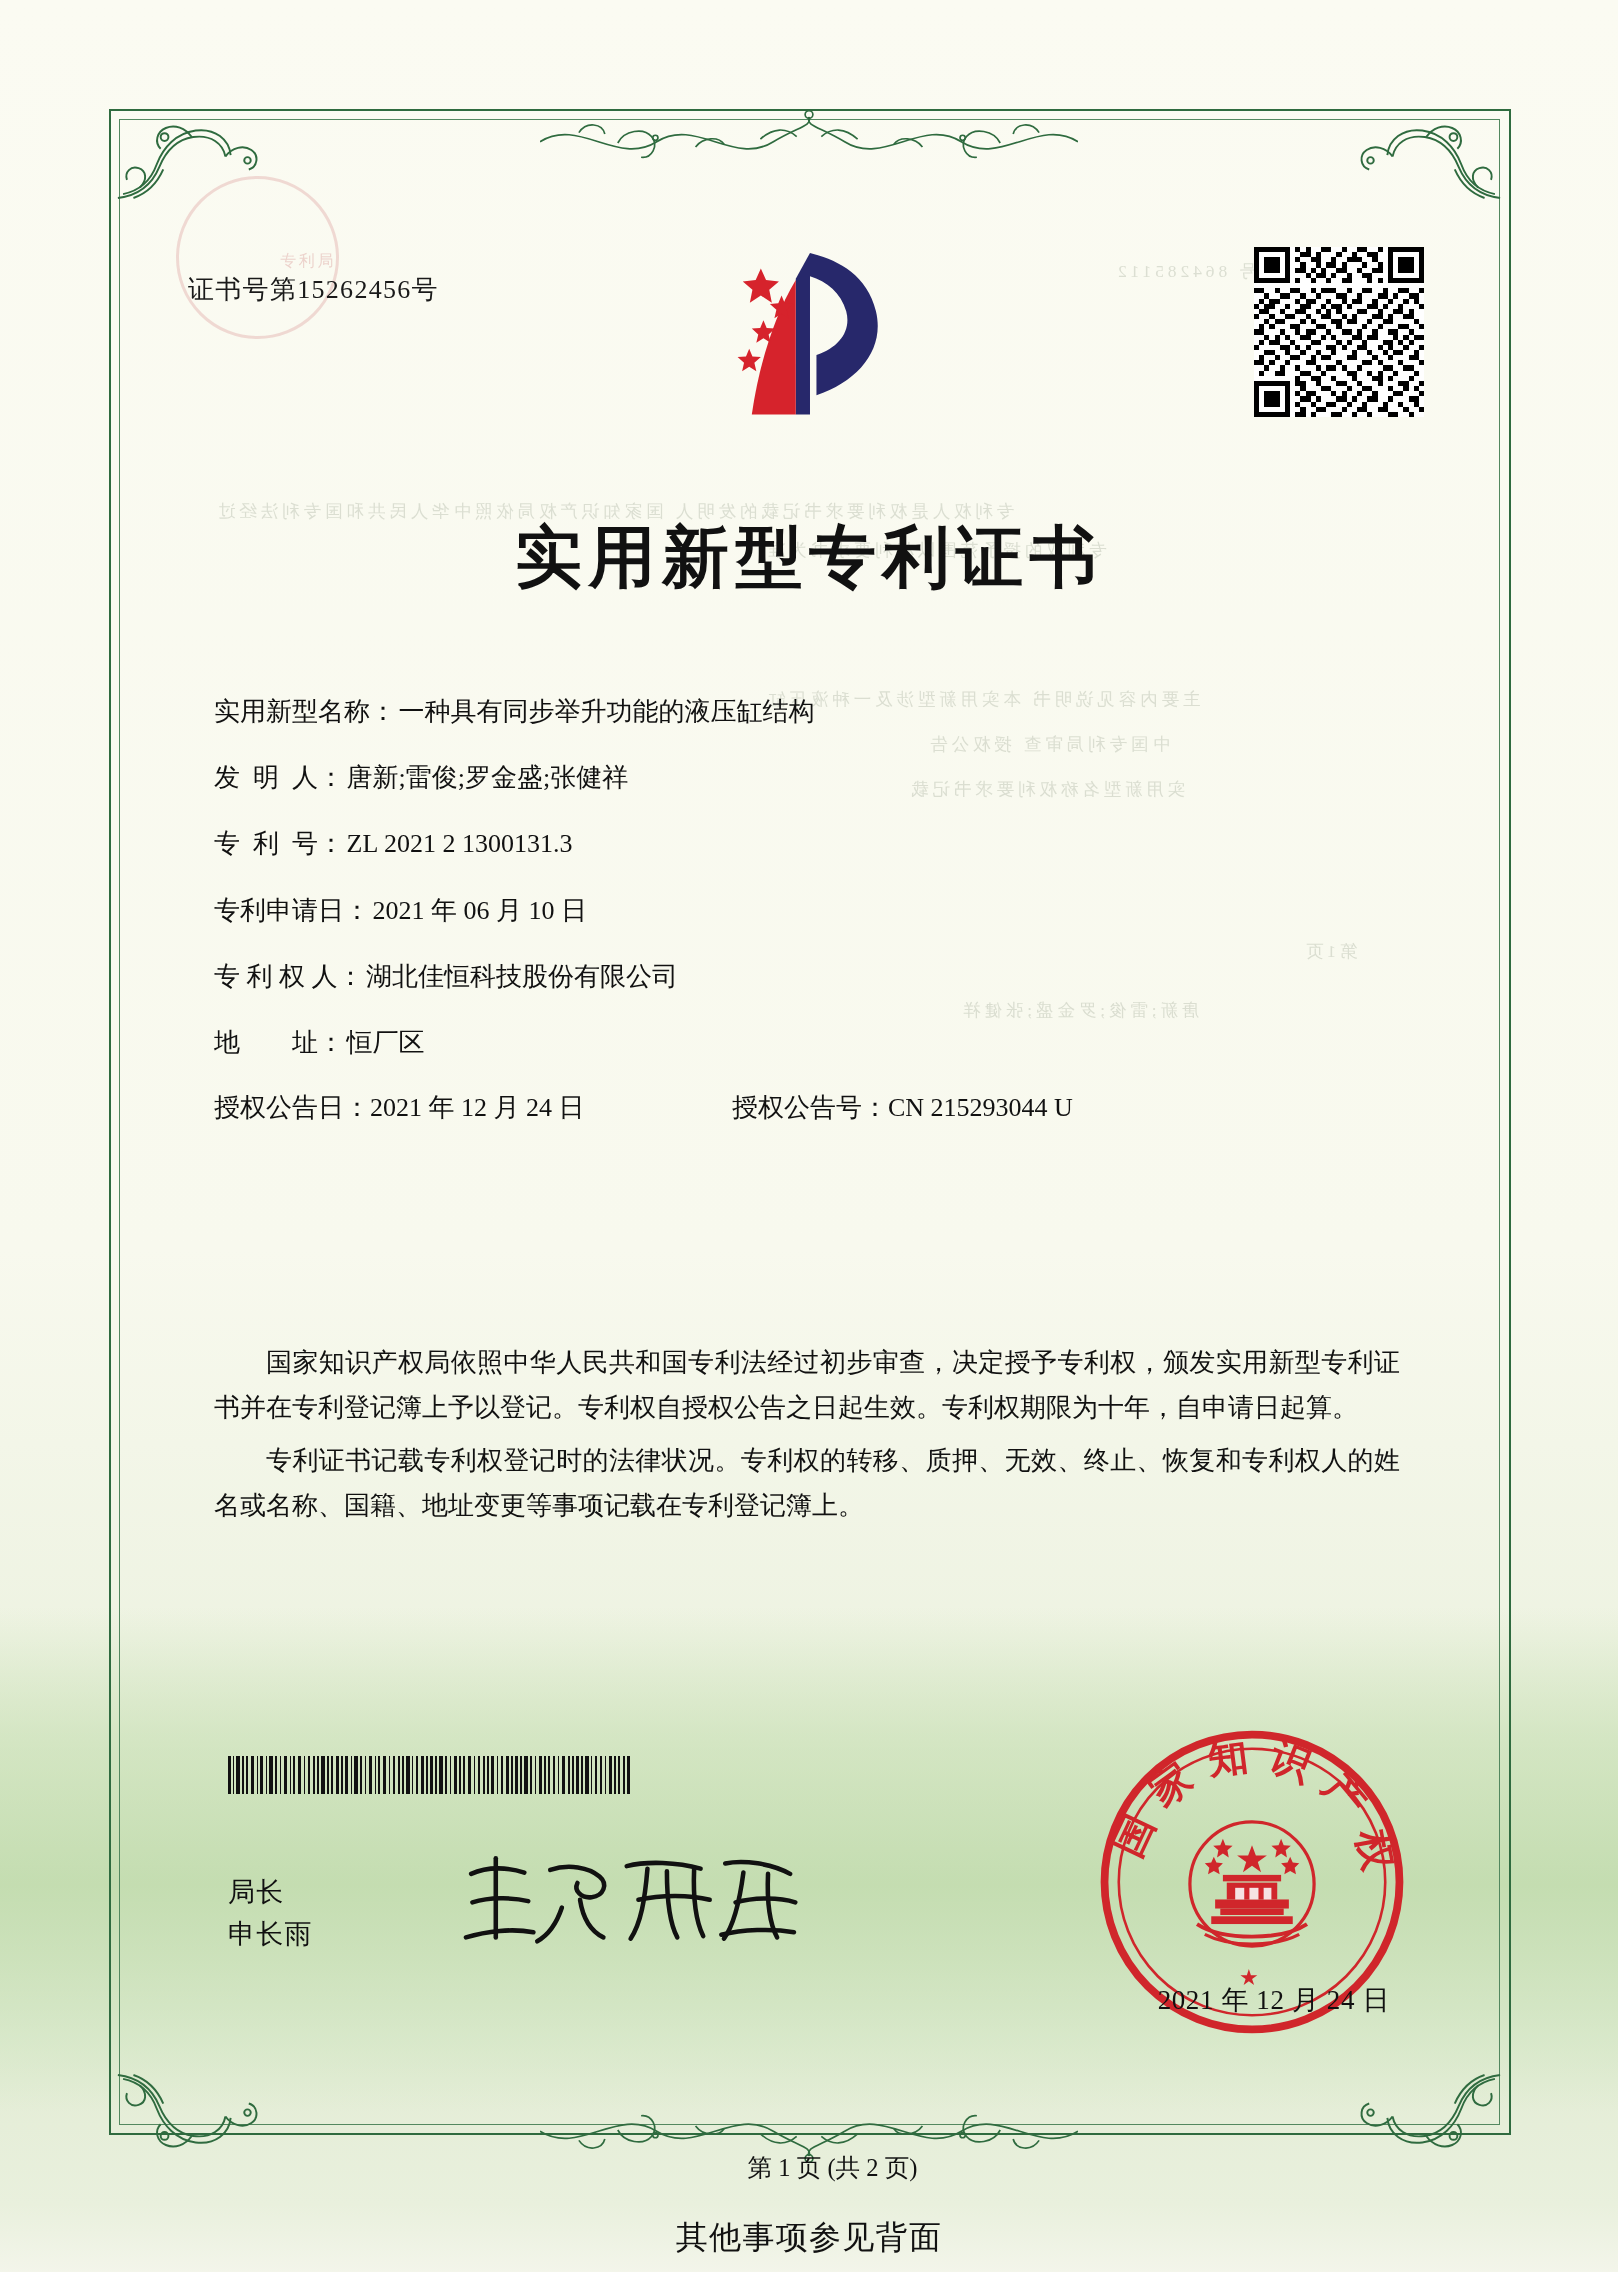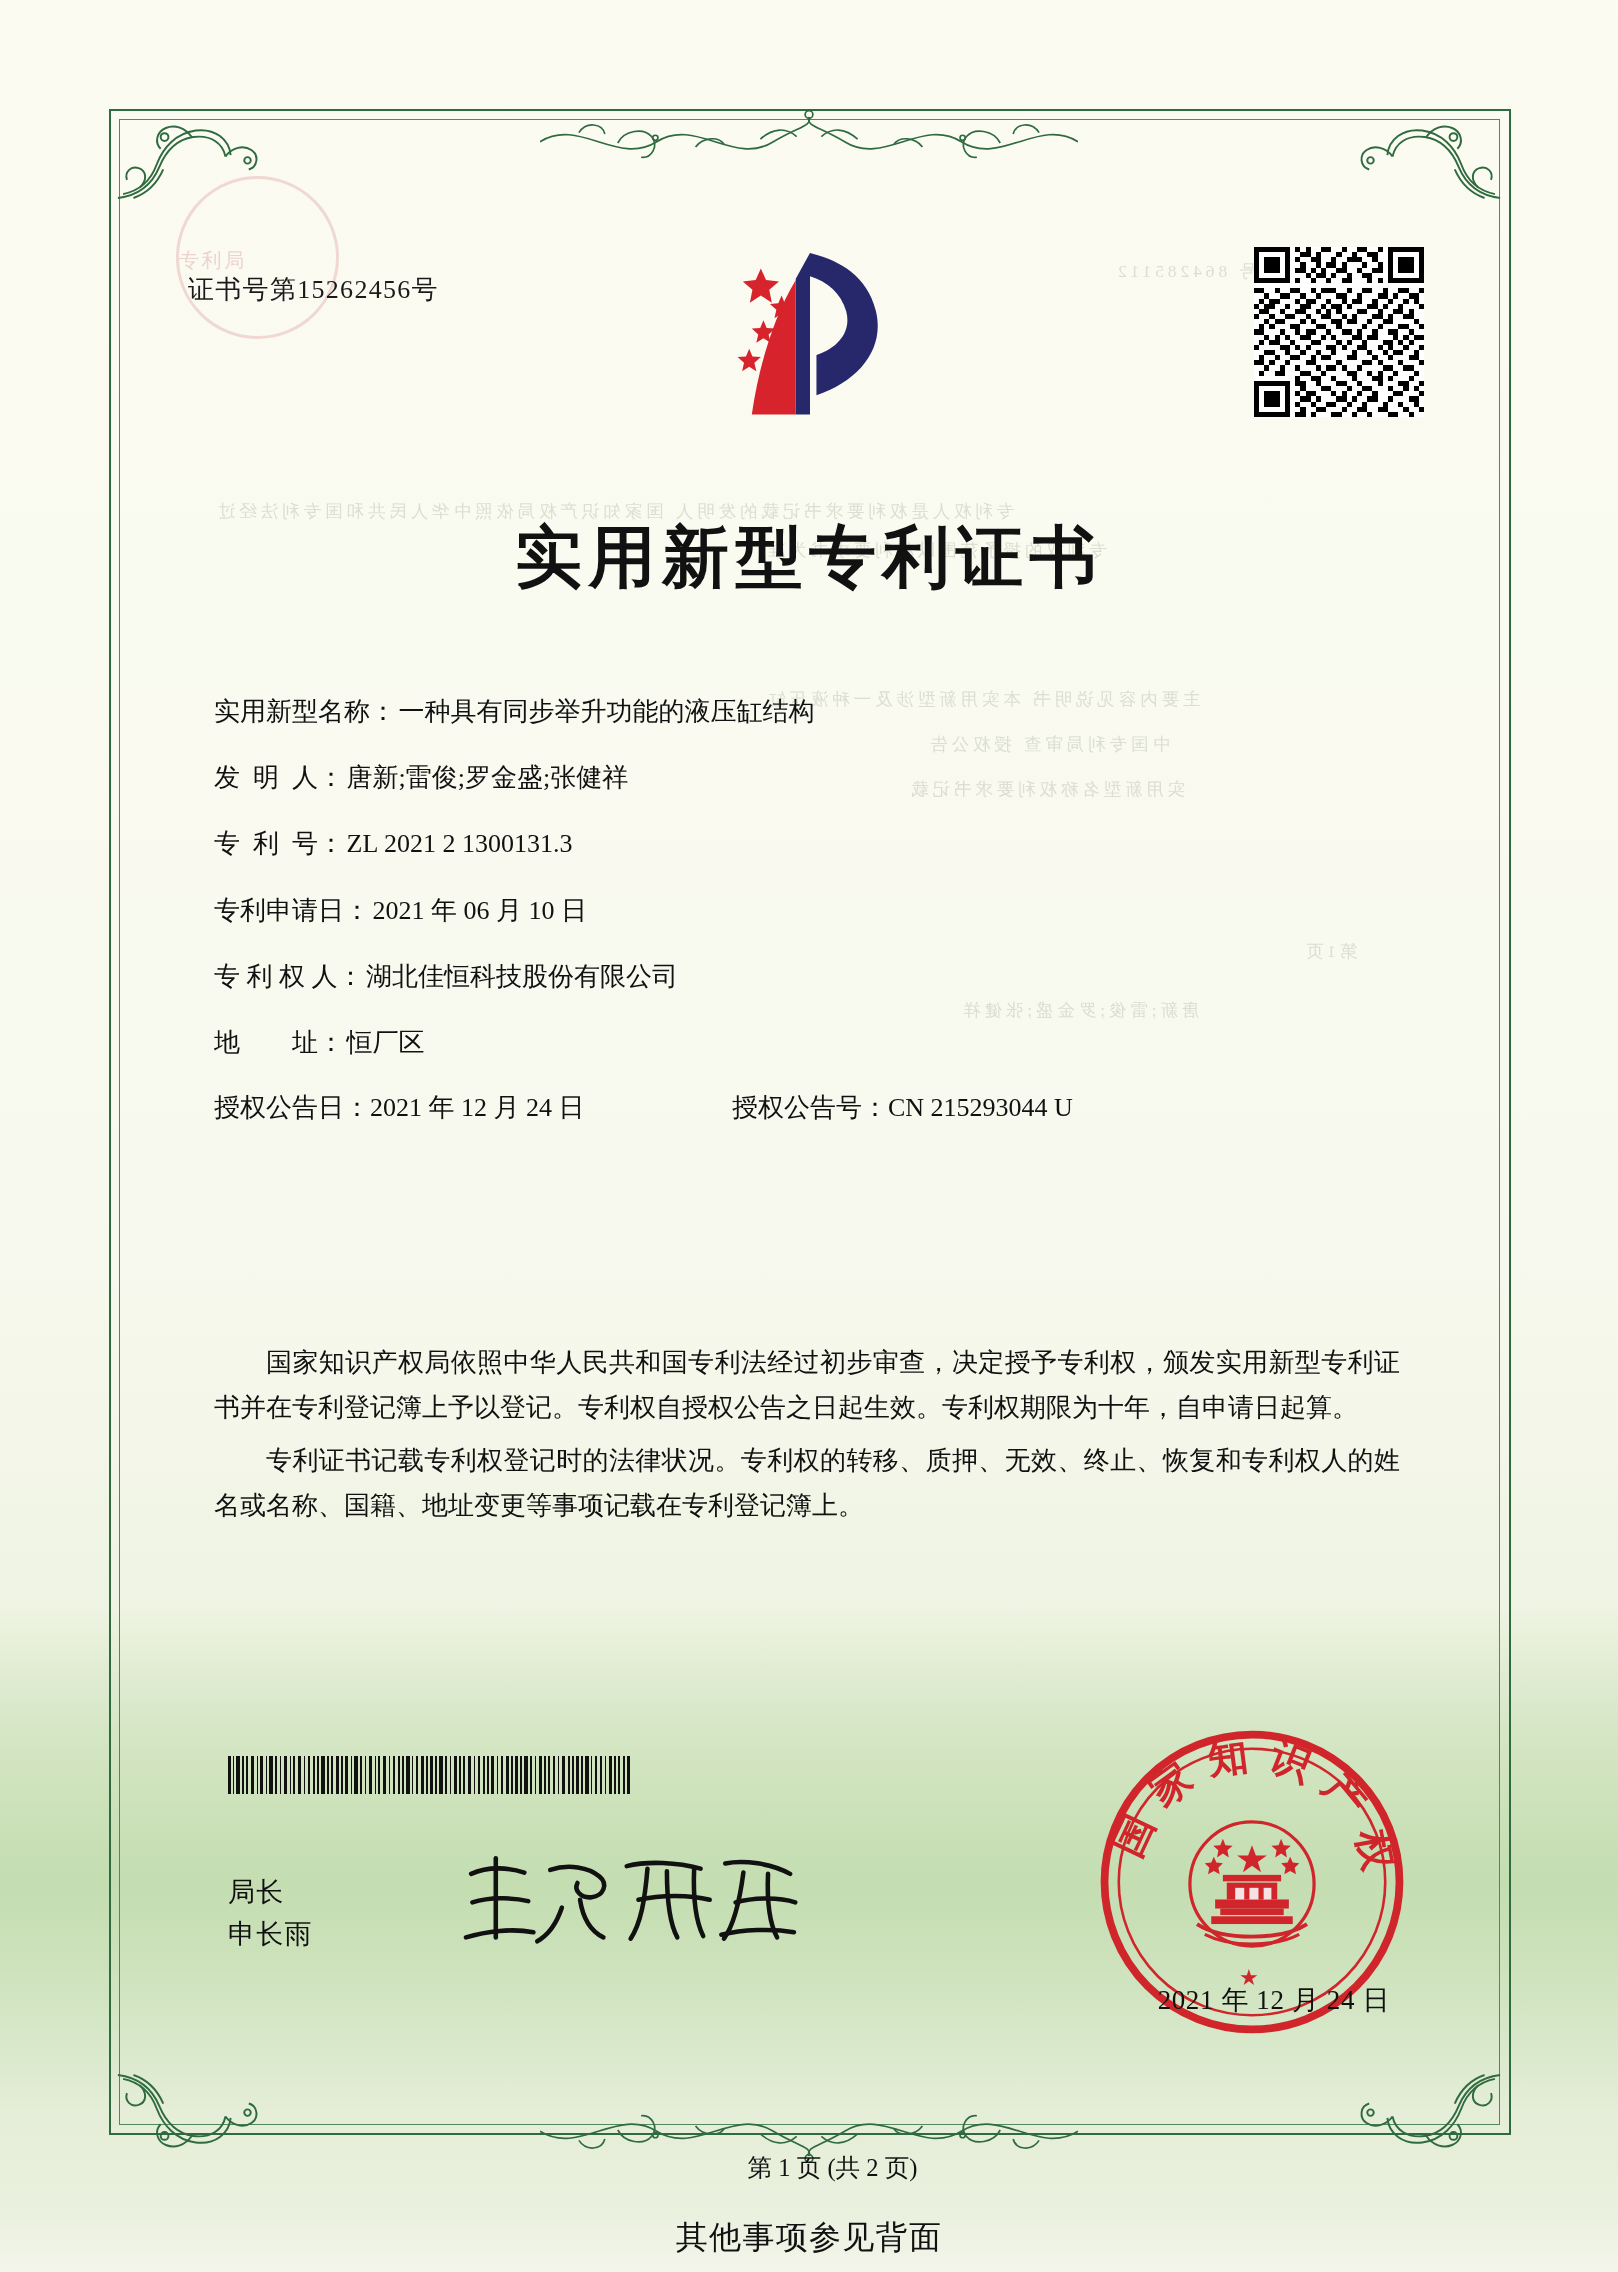--- a/index.html
+++ b/index.html
@@ -121,22 +121,22 @@
   .ghost-stamp {
     position: absolute;
     left: 176px;
     top: 176px;
     width: 163px;
     height: 163px;
     border-radius: 50%;
     border: 3.9px solid rgba(214,140,140,0.30);
     box-sizing: border-box;
     color: rgba(206,120,120,0.30);
-    font-size: 20px;
-    text-align: left;
+    font-size: 16px;
+    text-align: right;
     line-height: 163px;
     letter-spacing: 2.6px;
     pointer-events: none;
   }
 
   
   .ghost-text {
     position: absolute;
     color: rgba(150,160,140,0.30);
     font-size: 17.5px;

